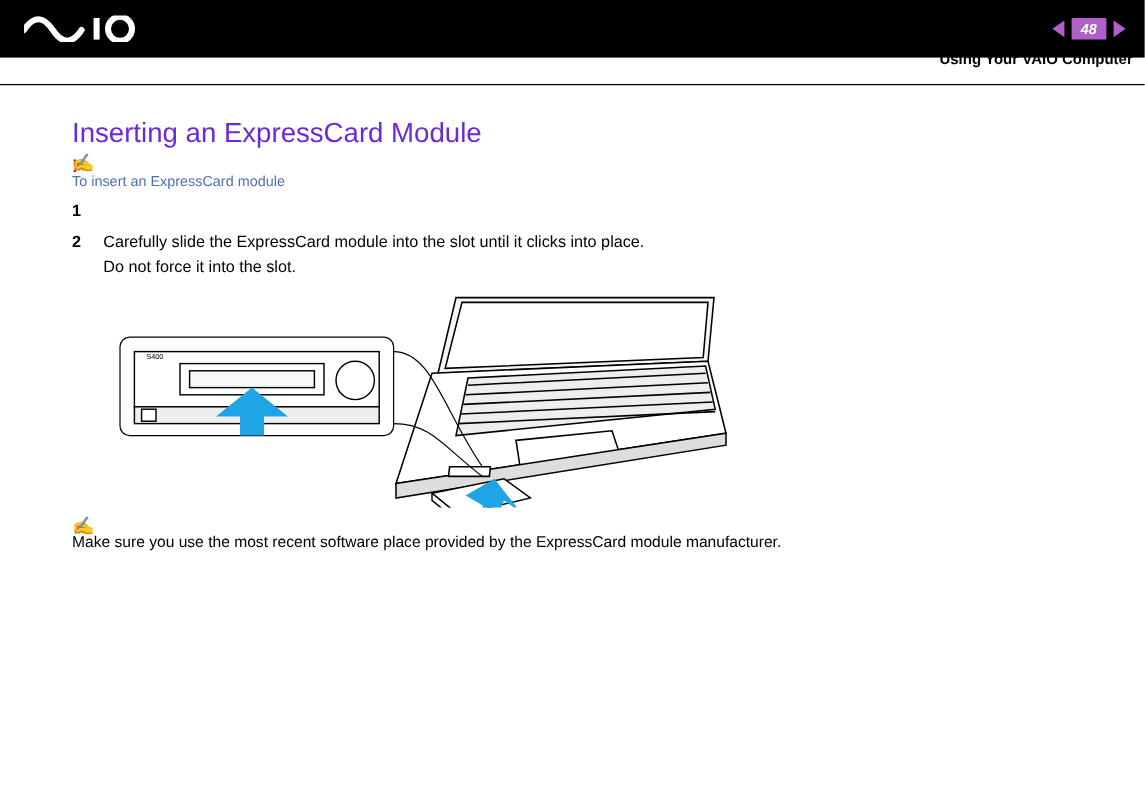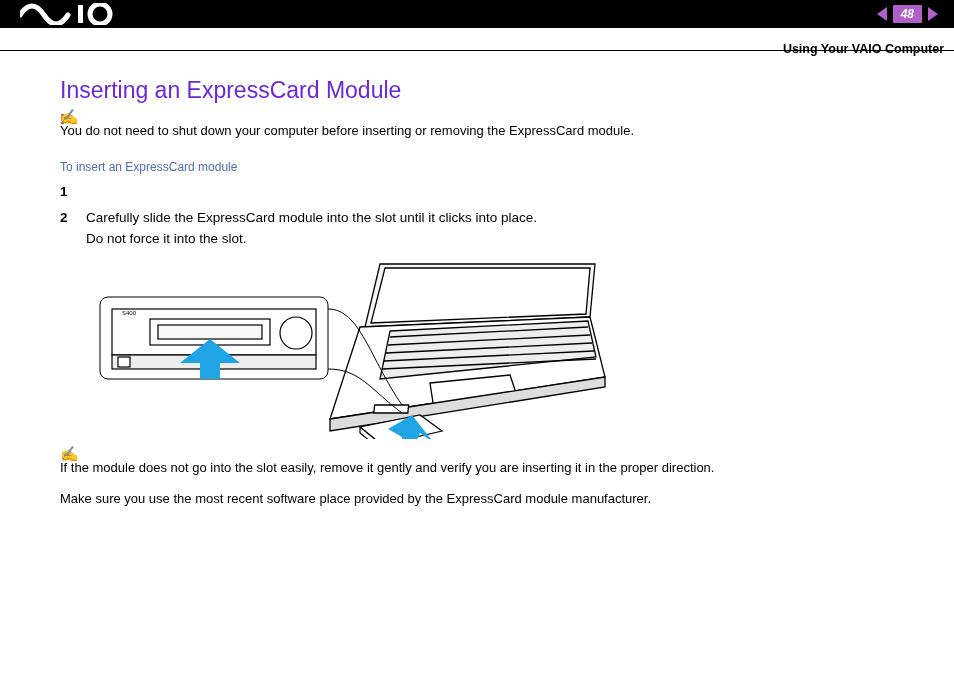--- a/index.html
+++ b/index.html
@@ -6,21 +6,21 @@
     margin: 0;
     padding: 0;
     width: 954px;
     height: 674px;
     font-family: Arial, Helvetica, sans-serif;
     background: #fff;
     color: #000;
     overflow: hidden;
   }
   .topbar {
-    height: 28px;
+    height: 48px;
     background: #000;
     display: flex;
     align-items: center;
     padding: 0 16px 0 20px;
     position: relative;
   }
   .vaio-logo {
     color: #fff;
     display: flex;
     align-items: center;
@@ -149,21 +149,20 @@
 <div class="content">
 
   <div class="h1">Inserting an ExpressCard Module</div>
 
   <div class="warn">
     <span class="mark">!</span>
   </div>
 
   <div class="tip">
     <span class="mark">✍</span>
-    <span>You do not need to shut down your computer before inserting or removing the ExpressCard module.</span>
   </div>
 
   <div class="h2">To insert an ExpressCard module</div>
 
   <ol class="steps">
     <li>
       <span class="num">1</span>
     </li>
     <li>
       <span class="num">2</span>
@@ -226,18 +225,17 @@
       </g>
 
       <g fill="#1fa4e6">
         <polygon points="312,188 326,184 330,174 344,184 322,156 298,170 312,178"></polygon>
       </g>
     </svg>
   </div>
 
   <div class="tip">
     <span class="mark">✍</span>
-    <span>If the module does not go into the slot easily, remove it gently and verify you are inserting it in the proper direction.</span>
   </div>
 
   <div class="para">Make sure you use the most recent software place provided by the ExpressCard module manufacturer.</div>
 
 </div>
 
 </body></html>

